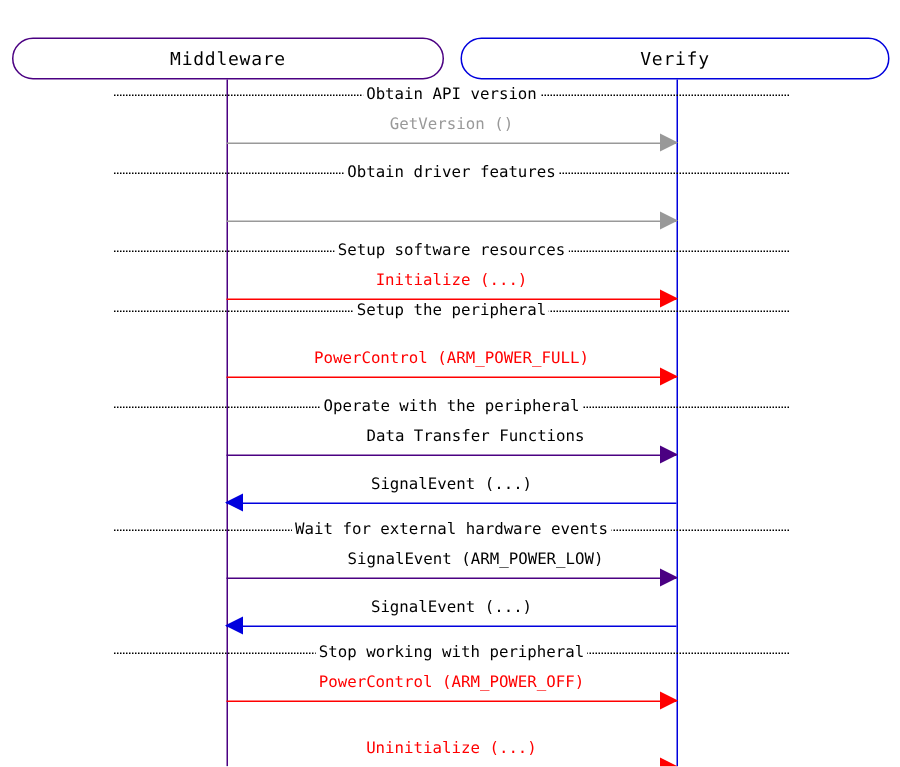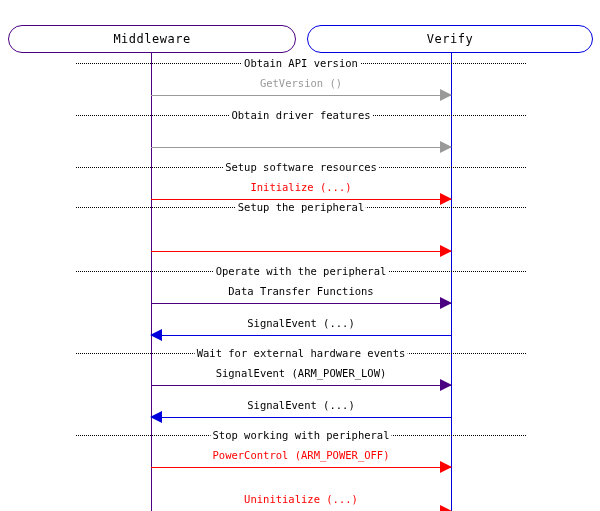--- a/index.html
+++ b/index.html
@@ -135,21 +135,21 @@
 
   
   .c-gray   .msg-label { color: #999999; }
   .c-gray   .msg-line  { border-top-color: #999999; }
   .c-gray   .msg-head.right { border-left-color: #999999; }
 
   .c-red    .msg-label { color: #ff0000; }
   .c-red    .msg-line  { border-top-color: #ff0000; }
   .c-red    .msg-head.right { border-left-color: #ff0000; }
 
-  .c-purple .msg-label { color: #000000; }
+  .c-purple .msg-label { color: #000000; padding-left: 16px; }
   .c-purple .msg-line  { border-top-color: #4b0082; }
   .c-purple .msg-head.right { border-left-color: #4b0082; }
 
   .c-blue   .msg-label { color: #000000; text-align: center; }
   .c-blue   .msg-line  { border-top-color: #0000dd; }
   .c-blue   .msg-head.left  { border-right-color: #0000dd; }
 </style>
 </head>
 <body>
 
@@ -195,20 +195,21 @@
         <div class="msg-label">Initialize (...)</div>
         <div class="msg-line"></div>
         <div class="msg-head right"></div>
       </div>
       <div class="separator" style="top: 200px;">
         <div class="dash-left"></div>
         <div class="dash-right"></div>
         <div class="sep-caption">Setup the peripheral</div>
       </div>
       <div class="message c-red" style="top: 232px;">
+        <div class="msg-label">PowerControl (ARM_POWER_FULL)</div>
         <div class="msg-line"></div>
         <div class="msg-head right"></div>
       </div>
       <div class="separator" style="top: 264px;">
         <div class="dash-left"></div>
         <div class="dash-right"></div>
         <div class="sep-caption">Operate with the peripheral</div>
       </div>
       <div class="message c-purple" style="top: 284px;">
         <div class="msg-label">Data Transfer Functions</div>

